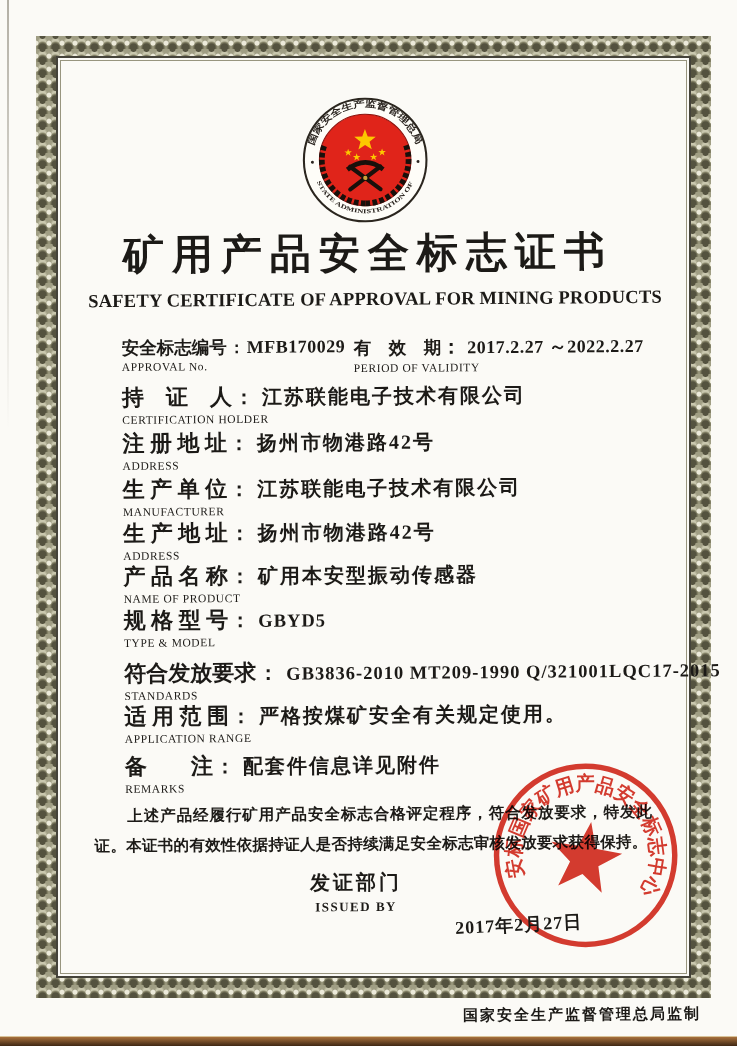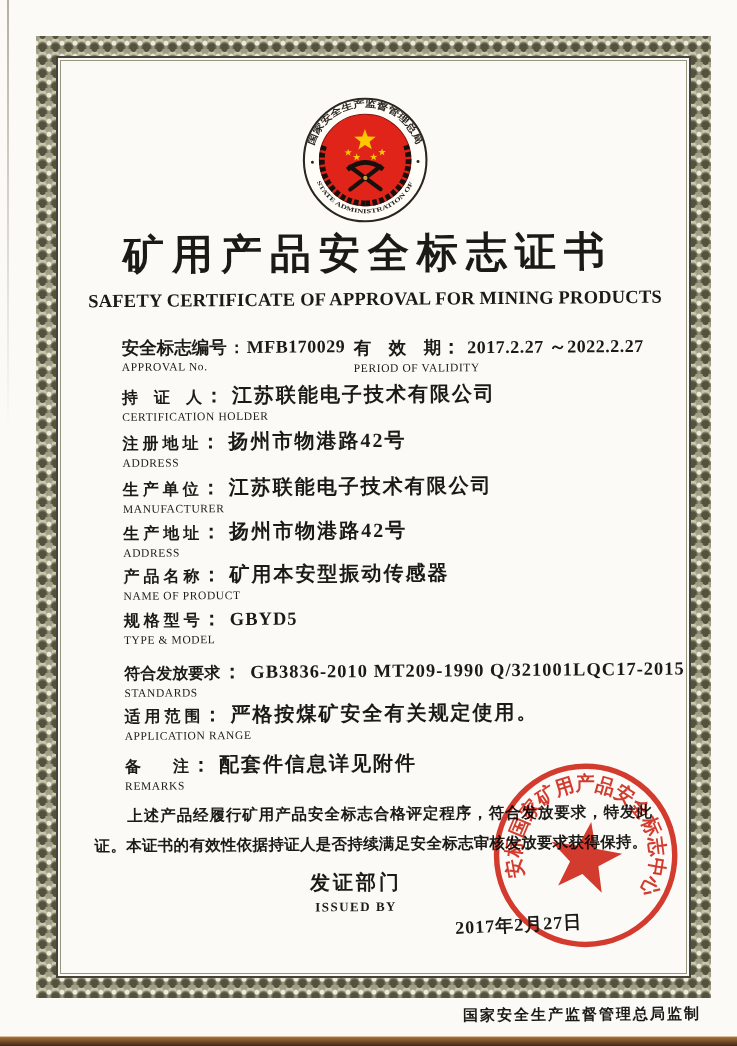--- a/index.html
+++ b/index.html
@@ -29,21 +29,21 @@
     background-size:13px 13px;}
   .sheet{position:absolute;left:20px;top:20px;right:20px;bottom:20px;background:#fbfaf6;
          border:2px solid #45433a;box-shadow:inset 0 0 0 2px #fbfaf6,inset 0 0 0 3px #98957f;}
   .content{position:absolute;left:0;top:0;width:737px;height:1046px;
            transform:rotate(-0.45deg);transform-origin:368px 520px;}
   .emblem{position:absolute;left:302px;top:94px;width:132px;height:132px;}
   .titlewrap{position:absolute;left:90px;top:226px;width:560px;text-align:center;}
   .title-cn{font-size:41px;font-weight:700;letter-spacing:8px;white-space:nowrap;}
   .title-en{margin-top:8px;font-size:18.5px;font-weight:700;letter-spacing:.2px;white-space:nowrap;}
   .frow{position:absolute;left:123px;white-space:nowrap;}
-  .flab{display:inline-block;font-size:16px;font-weight:700;}
+  .flab{display:inline-block;font-size:22px;font-weight:700;}
   .colon{font-size:20px;font-weight:700;margin:0 8px 0 2px;}
   .fval{font-size:20px;font-weight:700;letter-spacing:2px;}
   .fval.latin{font-size:18.5px;letter-spacing:1px;}
   .fen{font-size:11.5px;letter-spacing:.6px;font-weight:400;margin-top:1px;}
   .row-approval{position:absolute;left:123px;top:334px;display:flex;}
   .apcol1{width:232px;}
   .apcol1 .flab,.apcol2 .flab{font-size:17.5px;}
   .apcol1 .colon{margin:0 2px;font-size:16px;}
   .apcol1 .fval,.apcol2 .fval{font-size:18px;letter-spacing:.5px;}
   .apcol2 .colon{margin:0 6px 0 0;}

